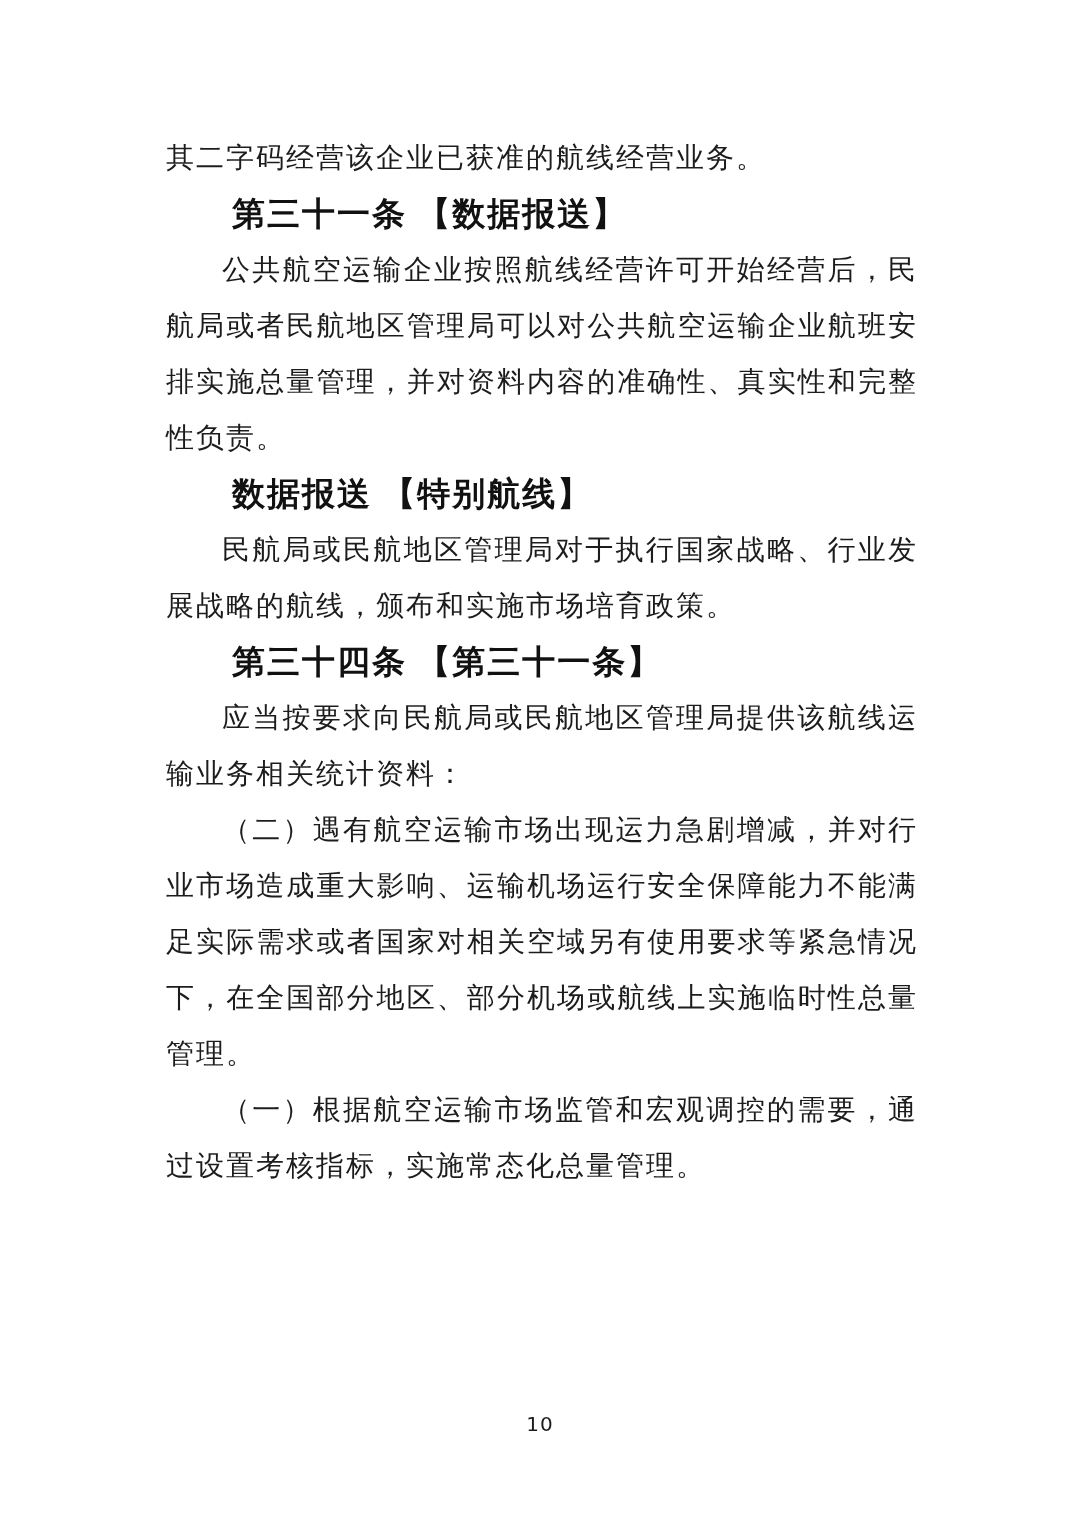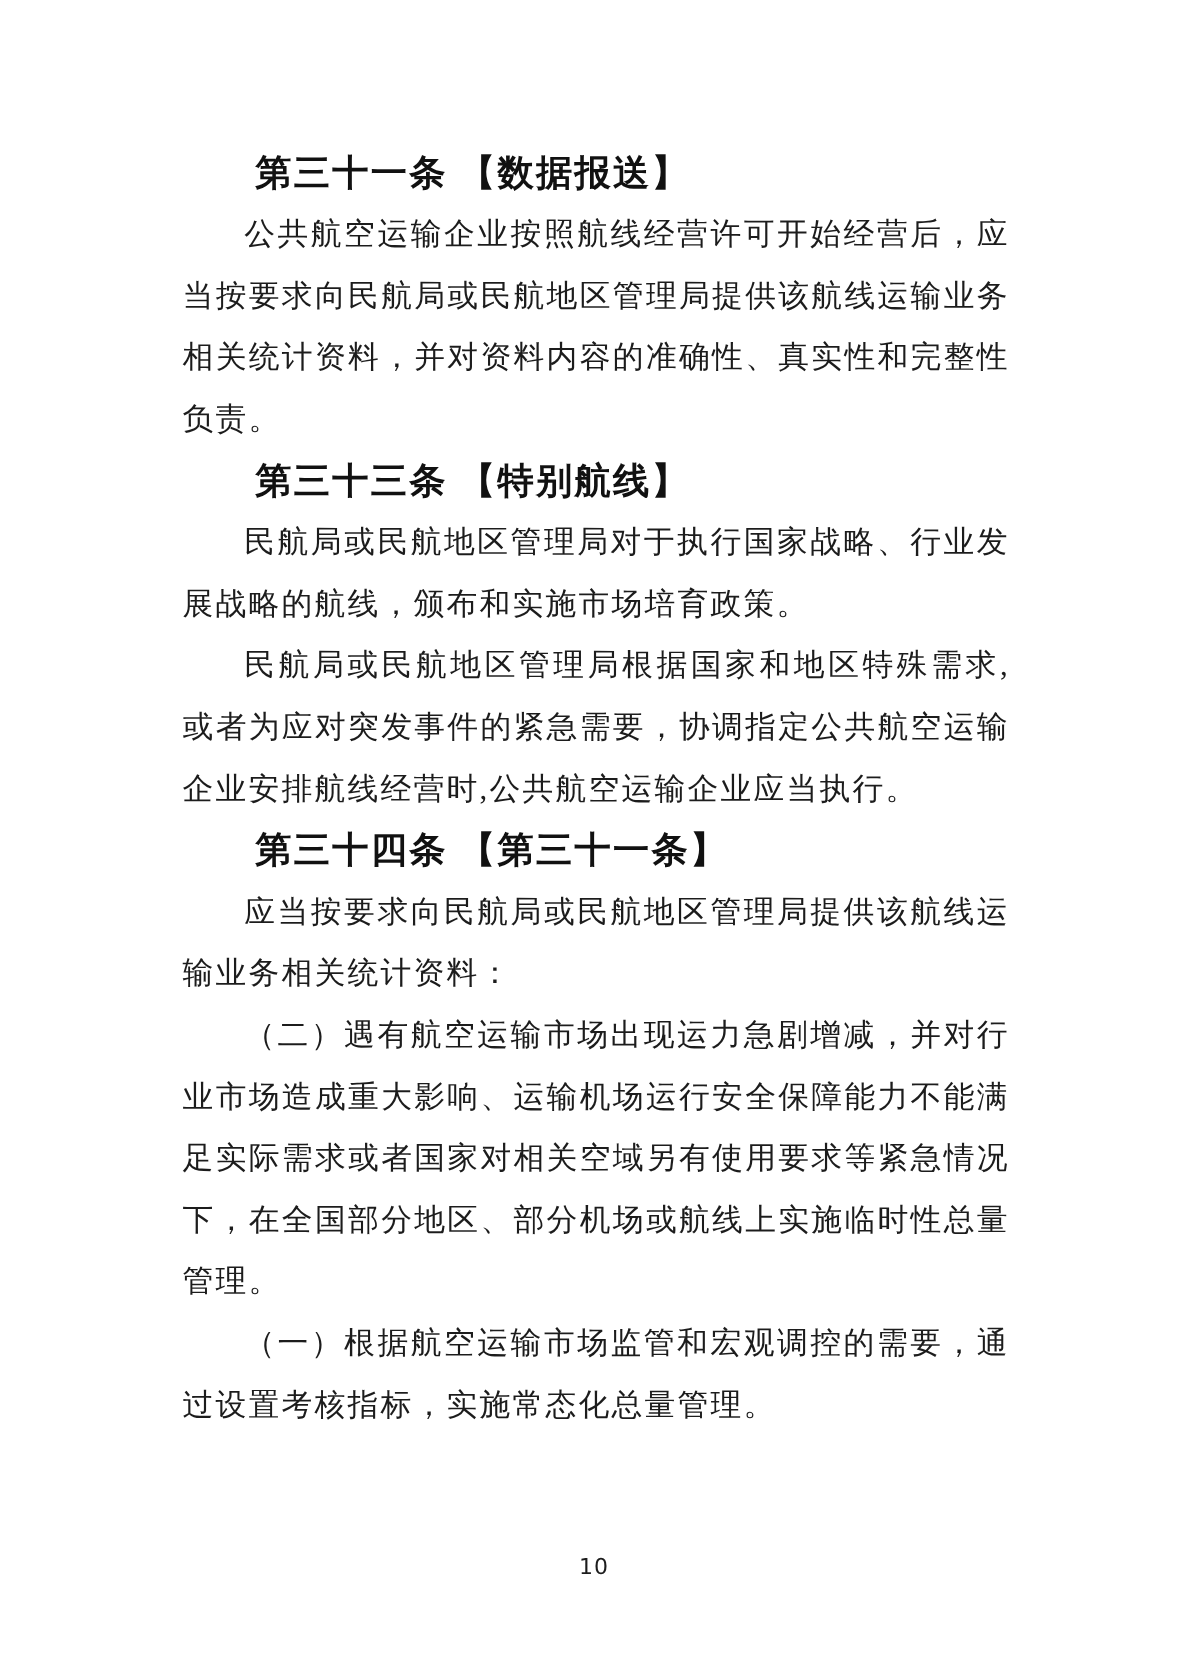--- a/index.html
+++ b/index.html
@@ -60,28 +60,28 @@
     letter-spacing: 1px;
     color: #1c1c1c;
   }
 </style>
 </head>
 <body>
 
 <div class="page">
   <div class="content">
 
+    <p class="continuation">其二字码经营该企业已获准的航线经营业务。</p>
 
     <h2 class="article-heading">第三十一条 【数据报送】</h2>
-    <p class="para">公共航空运输企业按照航线经营许可开始经营后，应当按要求向民航局或民航地区管理局提供该航线运输业务相关统计资料，并对资料内容的准确性、真实性和完整性负责。</p>
+    <p class="para">公共航空运输企业按照航线经营许可开始经营后，民航局或者民航地区管理局可以对公共航空运输企业航班安排实施总量管理，并对资料内容的准确性、真实性和完整性负责。</p>
 
-    <h2 class="article-heading">第三十三条 【特别航线】</h2>
+    <h2 class="article-heading">数据报送 【特别航线】</h2>
     <p class="para">民航局或民航地区管理局对于执行国家战略、行业发展战略的航线，颁布和实施市场培育政策。</p>
 
-    <p class="para">民航局或民航地区管理局根据国家和地区特殊需求,或者为应对突发事件的紧急需要，协调指定公共航空运输企业安排航线经营时,公共航空运输企业应当执行。</p>
 
     <h2 class="article-heading">第三十四条 【第三十一条】</h2>
     <p class="para">应当按要求向民航局或民航地区管理局提供该航线运输业务相关统计资料：</p>
     <p class="para">（二）遇有航空运输市场出现运力急剧增减，并对行业市场造成重大影响、运输机场运行安全保障能力不能满足实际需求或者国家对相关空域另有使用要求等紧急情况下，在全国部分地区、部分机场或航线上实施临时性总量管理。</p>
     <p class="para">（一）根据航空运输市场监管和宏观调控的需要，通过设置考核指标，实施常态化总量管理。</p>
 
   </div>
 
   <div class="page-number">10</div>
 </div>

